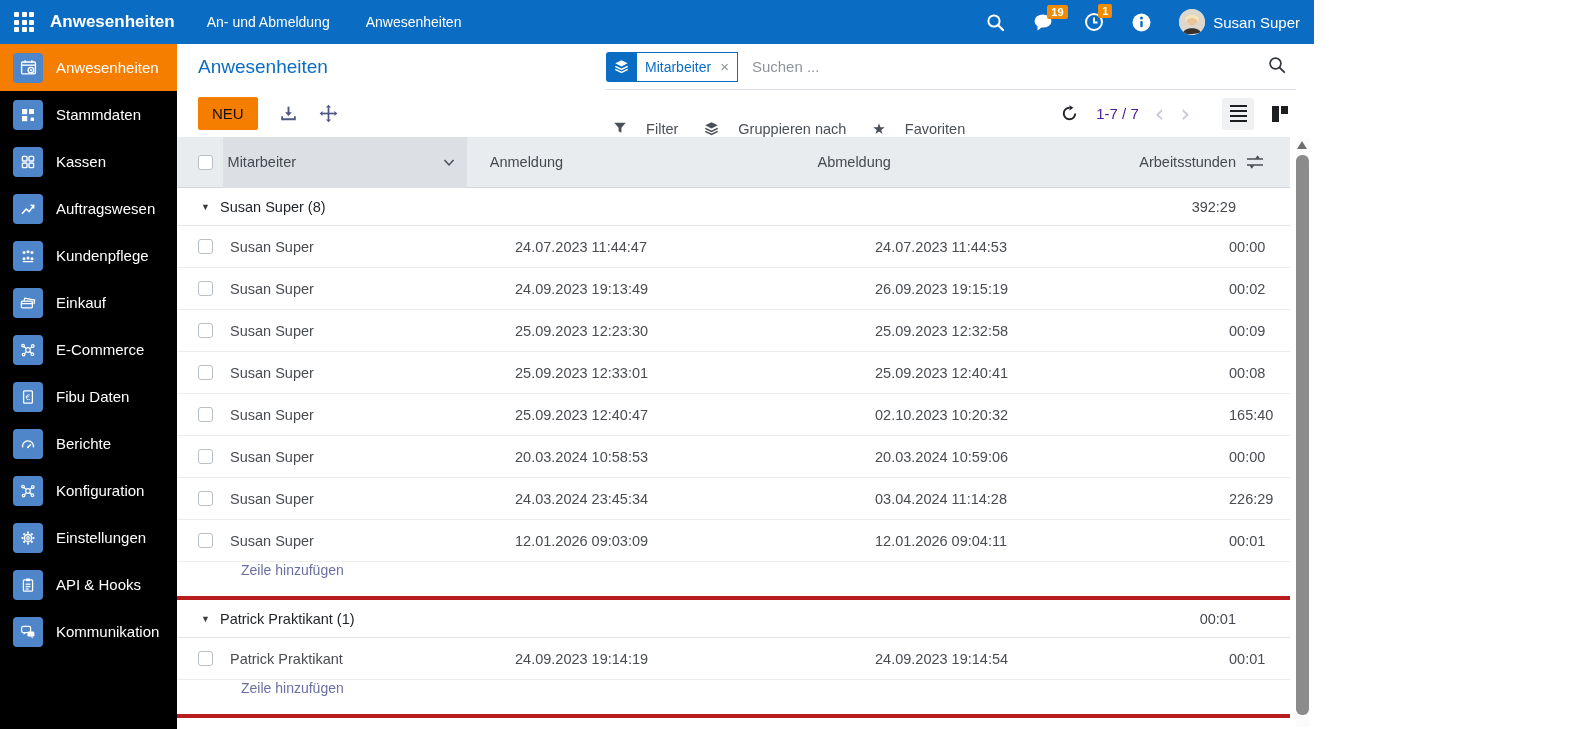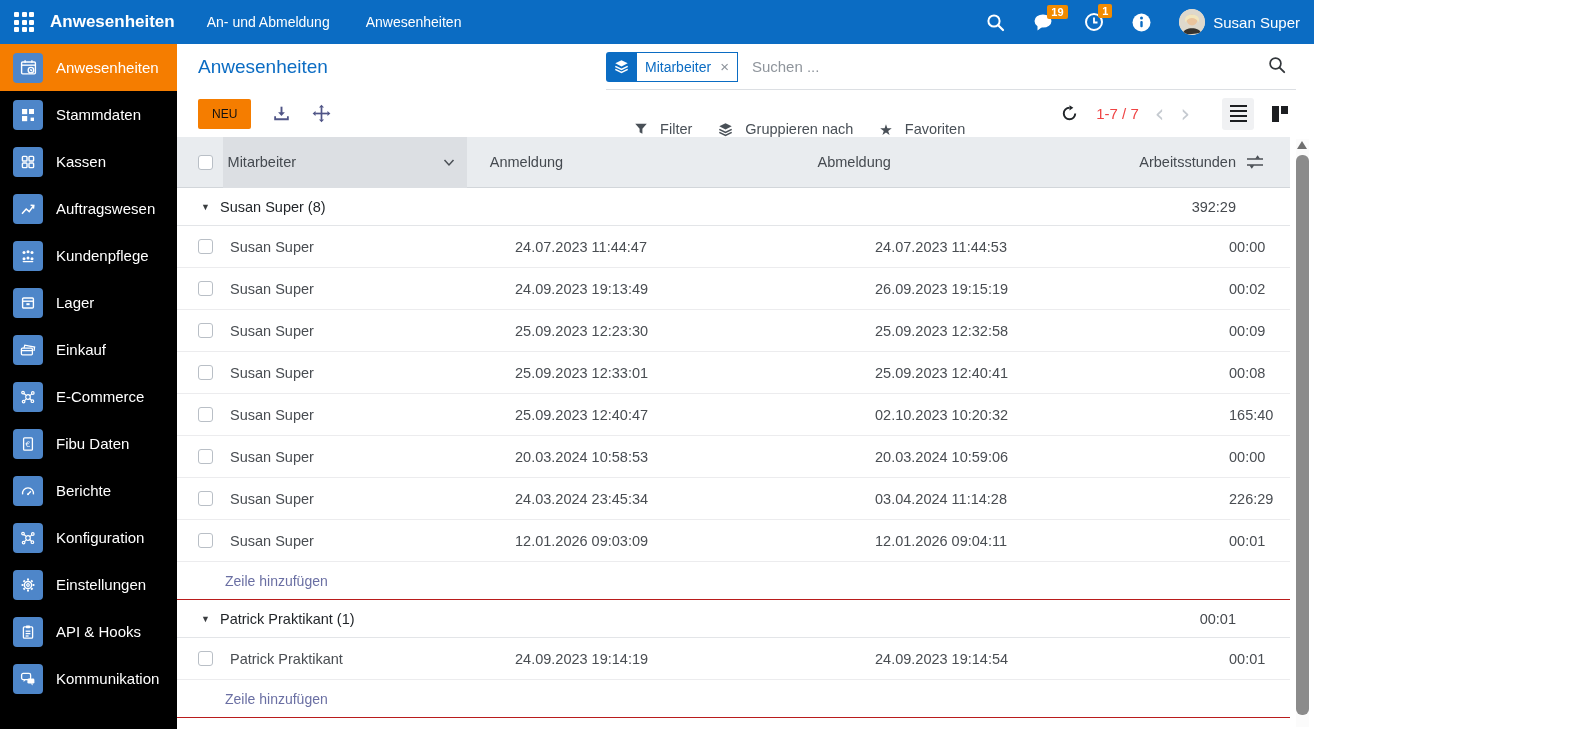--- a/index.html
+++ b/index.html
@@ -48,29 +48,29 @@
     color:#0b6cc3; font-size:14px; background:#fff; }
   .facet-x { color:#8d939b; font-size:15px; margin-left:9px; cursor:pointer; }
   .search-input { flex:1; border:0; outline:none; font-size:15px; margin-left:14px;
     color:#45494e; font-family:inherit; background:transparent; }
   .search-input::placeholder { color:#8f959c; }
   .sb-mag { color:#33373b; cursor:pointer; }
 
   .row2 { height:47px; display:flex; align-items:center; justify-content:space-between;
     padding:0 18px 0 21px; }
   .r2-left { display:flex; align-items:center; gap:22px; }
-  .btn-neu { background:#f57d00; border:0; color:#111; font-size:12px; padding:8px 14px;
+  .btn-neu { background:#f57d00; border:0; color:#111; font-size:15px; padding:8px 14px;
     border-radius:2px; cursor:pointer; font-family:inherit; }
   .tool-ic { color:#4f5486; display:flex; align-items:center; cursor:pointer; }
   .r2-right { display:flex; align-items:center; }
-  .ctrl { display:flex; align-items:center; gap:12px; color:#495057; font-size:14.5px;
+  .ctrl { display:flex; gap:19px; color:#495057; font-size:14.5px;
     cursor:pointer; margin-right:26px; white-space:nowrap;margin-top:31px; }
   .star-glyph { font-size:15px; line-height:1; color:#495057; }
   .refresh { color:#212529; display:flex; cursor:pointer; margin:0 18px 0 70px; }
-  .pager-txt { color:#ef4444; font-size:15px; }
+  .pager-txt { color:#4c1d95; font-size:15px; }
   .pg-prev,.pg-next { color:#c5cad0; font-size:24px; line-height:1; cursor:default;
     margin-left:16px; font-family:"DejaVu Sans",sans-serif; }
   .views { display:flex; align-items:center; gap:10px; margin-left:32px; }
   .view-btn { width:32px; height:32px; display:flex; align-items:center; justify-content:center;
     border-radius:3px; cursor:pointer; }
   .view-btn.active { background:#f0f1f3; }
   .list-glyph { display:flex; flex-direction:column; gap:2.5px; }
   .list-glyph span { width:17px; height:2.6px; background:#1c1e21; }
   .kanban-glyph { display:flex; gap:2.5px; height:16px; }
   .kanban-glyph .kl { width:7px; height:16px; background:#1c1e21; }
@@ -96,22 +96,22 @@
 
   .lv-grouprow { height:38px; display:flex; align-items:center; padding-left:24px;
     border-bottom:1px solid #e3e5e8; font-size:14.5px; color:#1f2327; cursor:pointer; }
   .caret { font-size:9px; color:#3a3d40; width:19px; }
   .g-total { margin-left:auto; padding-right:54px; color:#45494e; }
 
   .lv-row { height:42px; display:flex; align-items:center; padding-left:21px;
     border-bottom:1px solid #ececee; font-size:14.5px; color:#494d52; background:#fff; cursor:pointer; }
   .lv-row .cell { overflow:hidden; white-space:nowrap; }
 
-  .lv-addrow { height:38px; display:flex; align-items:center; padding-left:48px;
-    border-bottom:1px solid #b91c1c; }
+  .lv-addrow { height:38px; display:flex; padding-left:64px;
+    border-bottom:4px solid #b91c1c; }
   .addlink { color:#6a6fa3; font-size:14px; text-decoration:none; cursor:pointer; }
 
   
   .vscroll { position:absolute; top:2px; right:5px; width:13px; bottom:2px; background:#fbfbfb; }
   .vs-up { position:absolute; top:2px; left:1px; width:0; height:0;
     border-left:5.5px solid transparent; border-right:5.5px solid transparent;
     border-bottom:8px solid #6f6f6f; cursor:pointer; }
   .vs-thumb { position:absolute; top:16px; left:0; width:13px; bottom:12px; background:#8b8b8b;
     border-radius:6px; cursor:pointer; }
 </style>
@@ -232,30 +232,20 @@
             <circle cx="4" cy="4.6" r="1.5"></circle>
             <circle cx="8" cy="3.8" r="1.5"></circle>
             <circle cx="12" cy="4.6" r="1.5"></circle>
             <circle cx="4" cy="10.8" r="1.5"></circle>
             <circle cx="8" cy="10" r="1.5"></circle>
             <circle cx="12" cy="10.8" r="1.5"></circle>
             <rect x="2.6" y="12.9" width="10.8" height="1.4" rx="0.7"></rect>
           </svg>
       </span>
       <span>Kundenpflege</span>
-    </div>
-    <div class="sb-item">
-      <span class="s-ic">
-        <svg width="16" height="16" viewBox="0 0 16 16" fill="none" stroke="#fff" stroke-width="1.4">
-            <rect x="2.6" y="3" width="10.8" height="10" rx="1"></rect>
-            <line x1="2.6" y1="6.2" x2="13.4" y2="6.2"></line>
-            <rect x="6.4" y="8.2" width="3.2" height="2" fill="#fff" stroke="none"></rect>
-          </svg>
-      </span>
-      <span>Lager</span>
     </div>
     <div class="sb-item">
       <span class="s-ic">
         <svg width="16" height="16" viewBox="0 0 16 16" fill="none" stroke="#fff" stroke-width="1.3">
             <path d="M4,6.2 L4.8,3.2 L14.6,5 L14,9"></path>
             <rect x="1.4" y="6.2" width="11" height="6.6" rx="1"></rect>
             <line x1="1.4" y1="8.6" x2="12.4" y2="8.6"></line>
           </svg>
       </span>
       <span>Einkauf</span>

